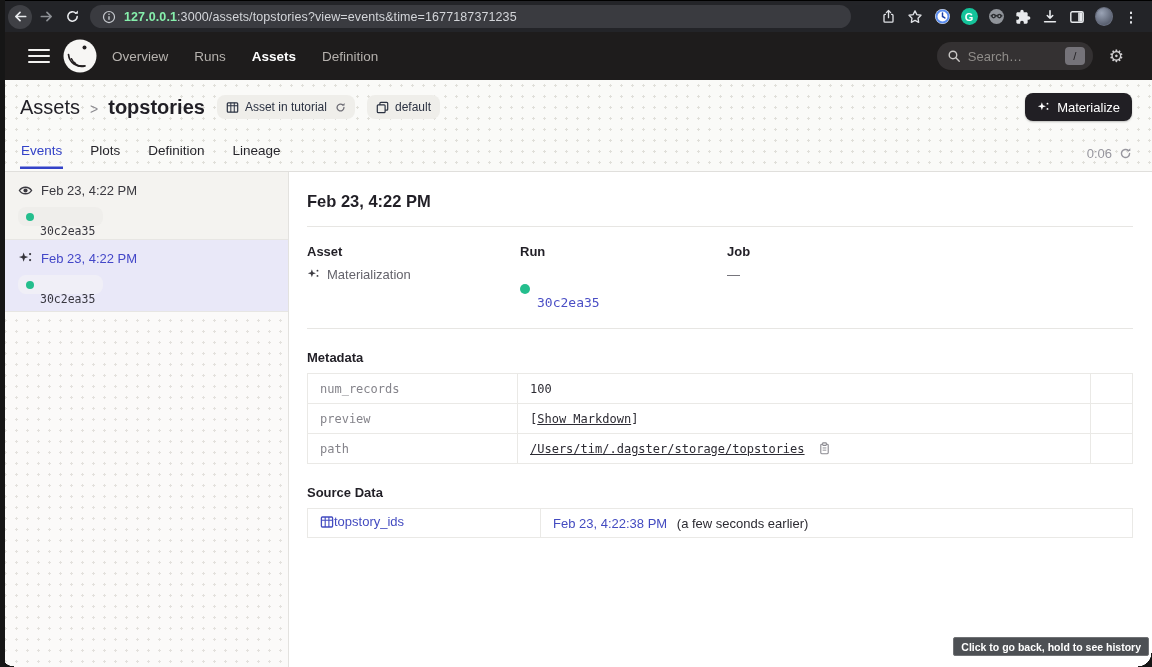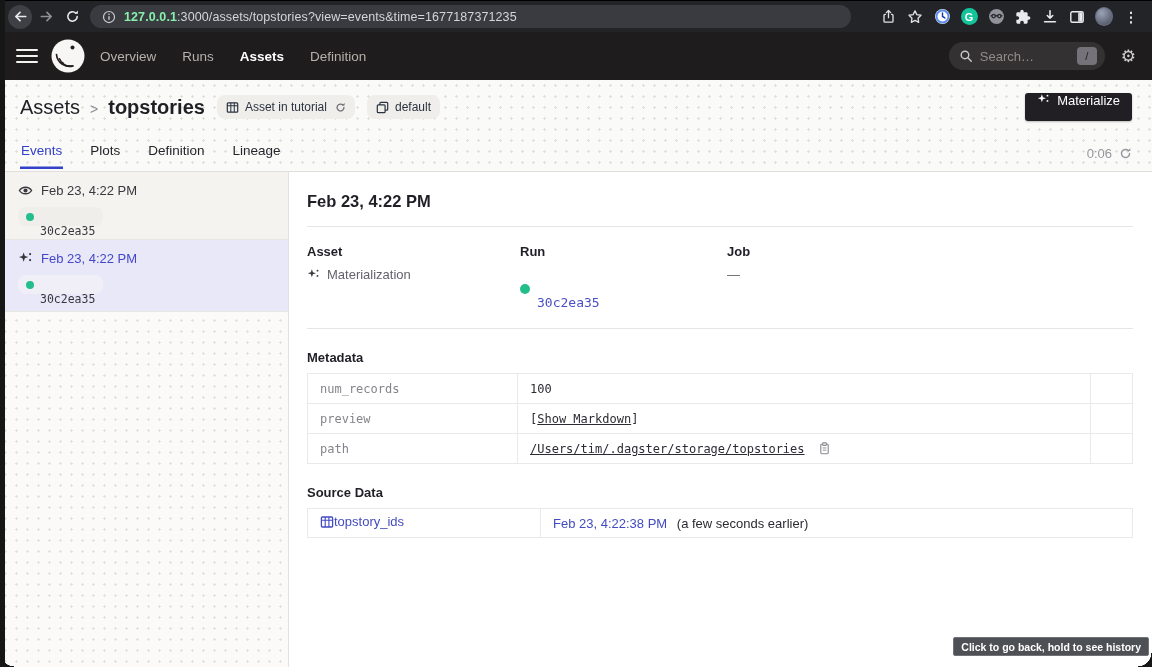--- a/index.html
+++ b/index.html
@@ -24,21 +24,21 @@
   .url-text .host{ color:#86efac; font-weight:700; }
   .chrome-icons{ display:flex; align-items:center; gap:9px; padding-right:4px; }
   .ci{ width:18px; height:18px; display:flex; align-items:center; justify-content:center; flex:0 0 auto;}
   .g-badge{ width:17px; height:17px; border-radius:50%; background:#15c39a; color:#fff;
     font-size:11px; font-weight:700; display:flex; align-items:center; justify-content:center; }
   .avatar{ width:19px; height:19px; border-radius:50%;
     background:radial-gradient(circle at 35% 30%, #9aa3b5, #596070 75%); border:1px solid #6a7080;}
   .kebab{ color:#dfe1e5; font-size:14px; font-weight:700; letter-spacing:0; }
 
   
-  .dagster-nav{ height:48px; background:#1e1c1c; display:flex; align-items:center; padding:0 16px; }
+  .dagster-nav{ height:48px; background:#1e1c1c; display:flex; align-items:center; padding:0 28px; }
   .hamburger{ width:22px; display:flex; flex-direction:column; gap:3.5px; margin-right:12px; cursor:pointer;}
   .hamburger span{ height:2.2px; background:#f3f2f0; border-radius:1px; }
   .logo{ width:36px; height:36px; margin-right:14px; }
   .nav-links{ display:flex; gap:26px; align-items:center; }
   .nav-link{ font-size:13.5px; color:#b5b1ad; cursor:pointer; }
   .nav-link.active{ color:#ffffff; font-weight:700; }
   .nav-right{ margin-left:auto; display:flex; align-items:center; gap:16px; }
   .search-pill{ width:156px; height:28px; background:#343132; border-radius:14px;
     display:flex; align-items:center; padding:0 8px 0 10px; gap:7px; }
   .search-pill input{ background:transparent; border:none; outline:none; width:70px;
@@ -54,21 +54,21 @@
     background-size: 11px 11px; display:flex; flex-direction:column; }
   .ph-row1{ margin:13px 20px 0; display:flex; align-items:center; gap:12px; }
   .breadcrumb{ display:flex; align-items:baseline; gap:10px; }
   .bc-section{ font-size:20px; color:#211f26; cursor:pointer; }
   .bc-sep{ font-size:14px; color:#8c8b90; }
   .bc-current{ font-size:20px; font-weight:700; color:#211f26; }
   .badge{ height:24px; background:#efeeea; border-radius:8px; display:flex; align-items:center;
     gap:6px; padding:0 9px; font-size:12px; color:#2b3242; cursor:pointer; }
   .badge .refresh-sm{ margin-left:2px; }
   .materialize-btn{ margin-left:auto; height:28px; background:#211f24; color:#fff; border:none;
-    border-radius:3px; display:flex; gap:7px; padding:0 12px;
+    border-radius:8px; display:flex; align-items:center; gap:7px; padding:0 12px;
     font-size:13px; font-family:"Liberation Sans",sans-serif; cursor:pointer;
     box-shadow:0 1px 2px rgba(0,0,0,.25); }
   .ph-row2{ margin:0 20px; flex:1; display:flex; align-items:flex-end; }
   .tabs{ display:flex; gap:26px; margin-bottom:2px; }
   .tab{ font-size:13.5px; color:#26252b; padding:0 1px 11px; cursor:pointer; }
   .tab.active{ color:#3342c8; box-shadow: inset 0 -2.5px 0 #3342c8; }
   .timer{ margin-left:auto; margin-bottom:10px; display:flex; align-items:center; gap:7px;
     font-size:13px; color:#97969e; }
 
   

